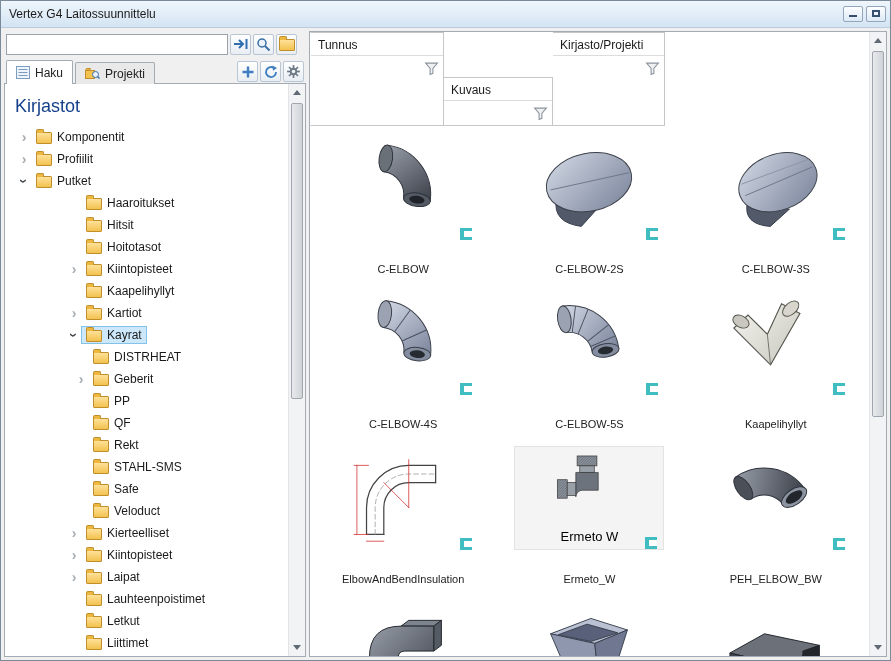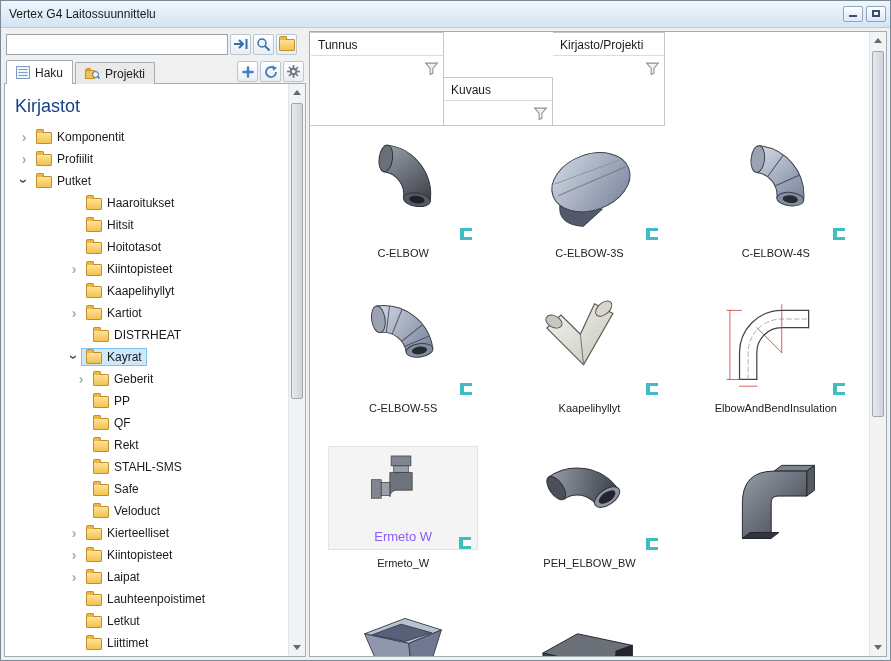--- a/index.html
+++ b/index.html
@@ -72,23 +72,23 @@
   .col-h:first-child { border-left:1px solid transparent; }
   .col-h .col-label { font-size:12px; color:#1a1a1a; padding:5px 7px 3px 7px; }
   .col-h .col-filter { height:25px; border-top:1px solid #dcdcdc; display:flex; align-items:center; justify-content:flex-end; padding-right:4px; }
   .w1 { width:134px; } .w2 { width:109px;margin-top:45px; } .w3 { width:112px; }
   .grid { flex:1; display:grid; grid-template-columns:repeat(3,1fr); grid-auto-rows:155px; justify-items:center; padding-top:10px; overflow:hidden; }
   .cell { width:172px; display:flex; flex-direction:column; align-items:center; cursor:default; }
   .thumb { position:relative; width:150px; height:104px; display:flex; align-items:center; justify-content:center; }
   .thumb-svg { width:116px; height:96px; }
   .thumb.photo { background:#f4f4f4; border:1px solid #e3e3e3; }
   .thumb.photo .thumb-svg { height:66px; margin-top:-26px; }
-  .thumb-text { position:absolute; left:0; right:0; bottom:5px; text-align:center; font-size:13px; color:#8b5cf6; }
+  .thumb-text { position:absolute; left:0; right:0; bottom:5px; text-align:center; font-size:13px; color:#000000; }
   .badge { position:absolute; right:4px; bottom:-2px; width:16px; height:16px; }
-  .cell-label { margin-top:7px; font-size:11px; color:#222; height:14px; white-space:nowrap; }
+  .cell-label { margin-top:23px; font-size:11px; color:#222; height:14px; white-space:nowrap; }
 </style>
 </head>
 <body>
 
 <svg width="0" height="0" style="position:absolute" aria-hidden="true">
   <defs>
     <linearGradient id="gDark" x1="0" y1="0" x2="1" y2="1">
       <stop offset="0" stop-color="#979da8"></stop>
         <stop offset="1" stop-color="#3b3f48"></stop>
     </linearGradient>
@@ -376,32 +376,32 @@
                 <span class="tlabel">Kaapelihyllyt</span>
               </span>
             </div>
           <div class="trow lvl2">
               <span class="arrow collapsed"></span>
               <span class="node">
                 <span class="folder"></span>
                 <span class="tlabel">Kartiot</span>
               </span>
             </div>
-          <div class="trow lvl3">
-              <span class="arrow leaf"></span>
-              <span class="node">
-                <span class="folder"></span>
-                <span class="tlabel">DISTRHEAT</span>
-              </span>
-            </div>
           <div class="trow lvl2">
               <span class="arrow expanded"></span>
               <span class="node selected">
                 <span class="folder"></span>
                 <span class="tlabel">Kayrat</span>
+              </span>
+            </div>
+          <div class="trow lvl3">
+              <span class="arrow leaf"></span>
+              <span class="node">
+                <span class="folder"></span>
+                <span class="tlabel">DISTRHEAT</span>
               </span>
             </div>
           <div class="trow lvl3">
               <span class="arrow collapsed"></span>
               <span class="node">
                 <span class="folder"></span>
                 <span class="tlabel">Geberit</span>
               </span>
             </div>
           <div class="trow lvl3">
@@ -541,20 +541,31 @@
               <svg class="thumb-svg" viewBox="0 0 120 100">
                   <use href="#sym-elbow-dark"></use>
                 </svg>
               <svg class="badge" viewBox="0 0 16 16">
                   <use href="#sym-badge"></use>
                 </svg>
             </div>
             <div class="cell-label">C-ELBOW</div>
           </div>
 
+          <div class="cell">
+            <div class="thumb">
+              <svg class="thumb-svg" viewBox="0 0 120 100">
+                  <use href="#sym-elbow-2s"></use>
+                </svg>
+              <svg class="badge" viewBox="0 0 16 16">
+                  <use href="#sym-badge"></use>
+                </svg>
+            </div>
+            <div class="cell-label">C-ELBOW-2S</div>
+          </div>
 
           <div class="cell">
             <div class="thumb">
               <svg class="thumb-svg" viewBox="0 0 120 100">
                   <use href="#sym-elbow-3s"></use>
                 </svg>
               <svg class="badge" viewBox="0 0 16 16">
                   <use href="#sym-badge"></use>
                 </svg>
             </div>

